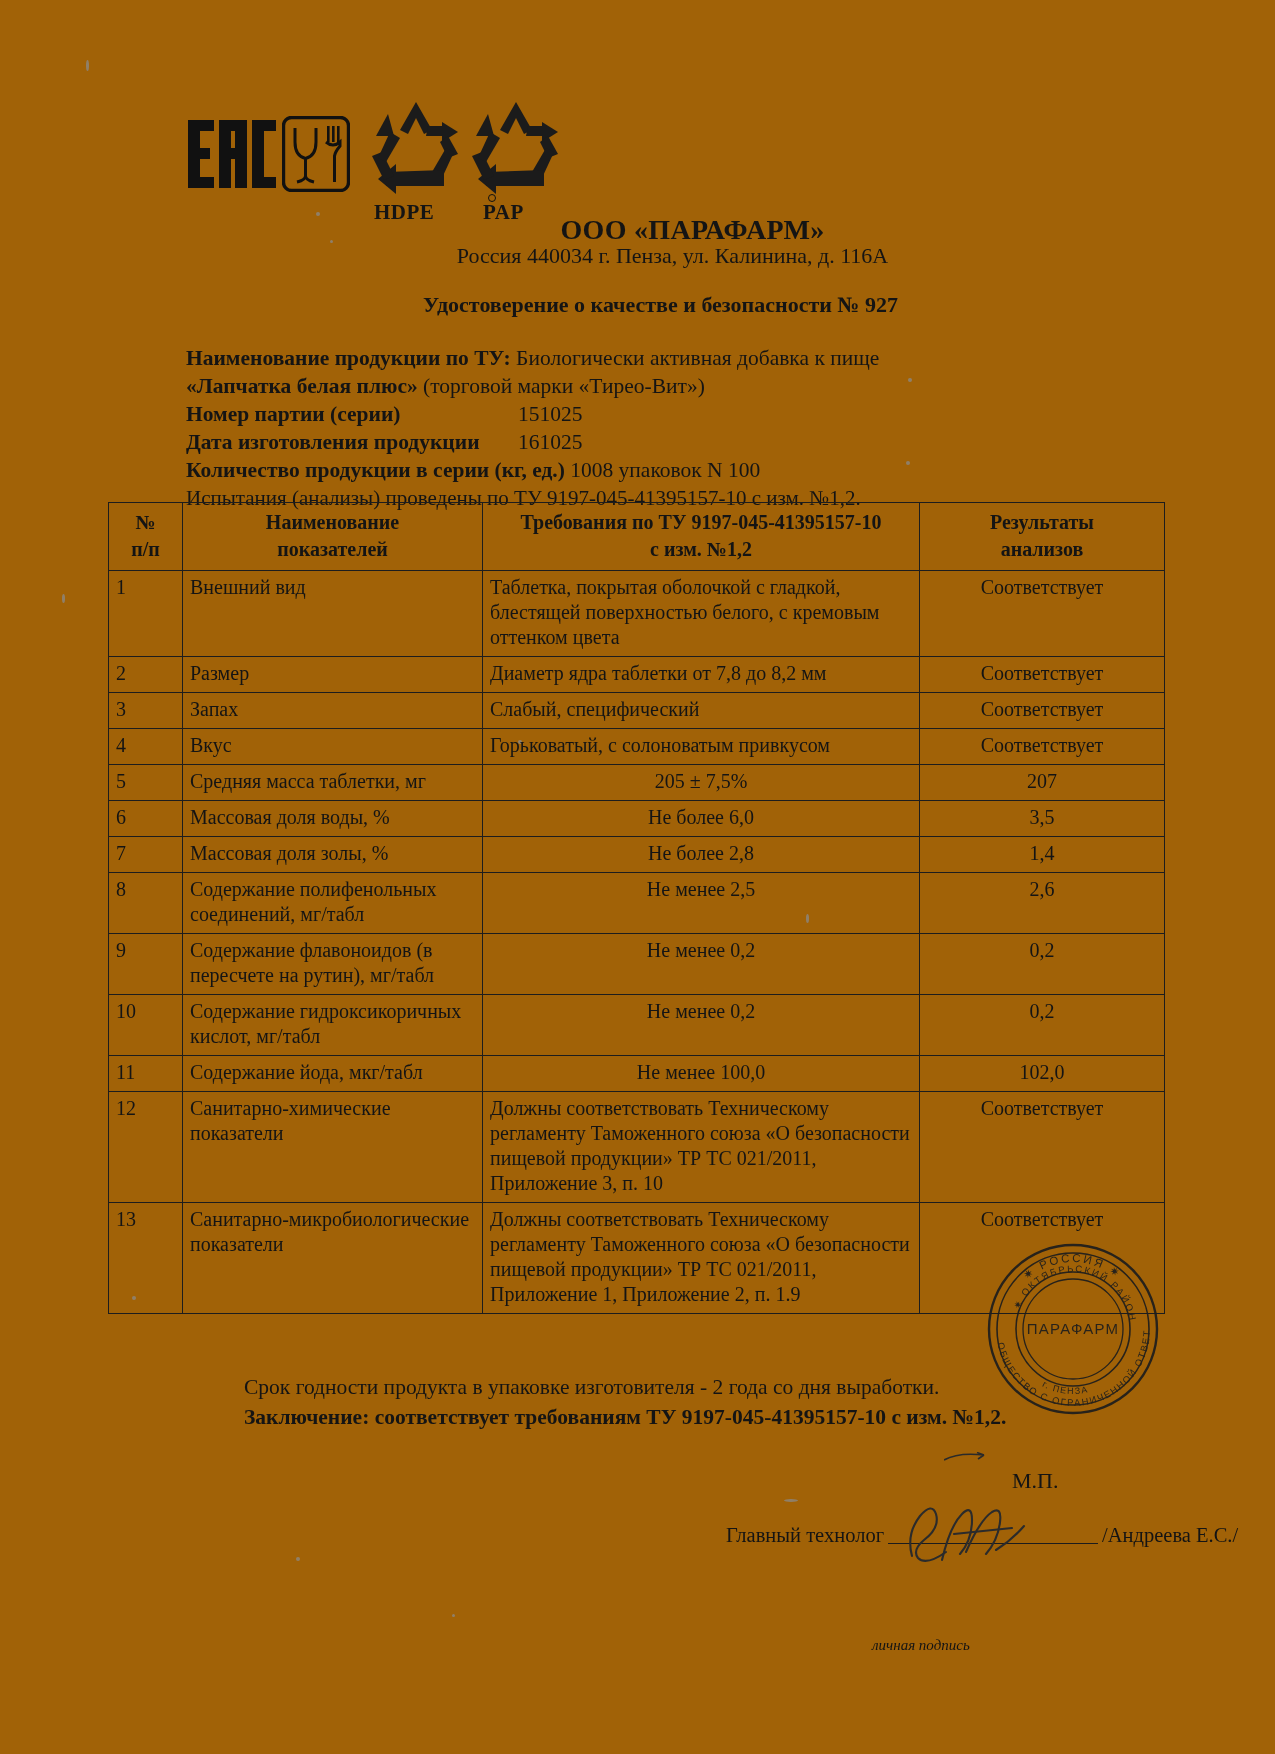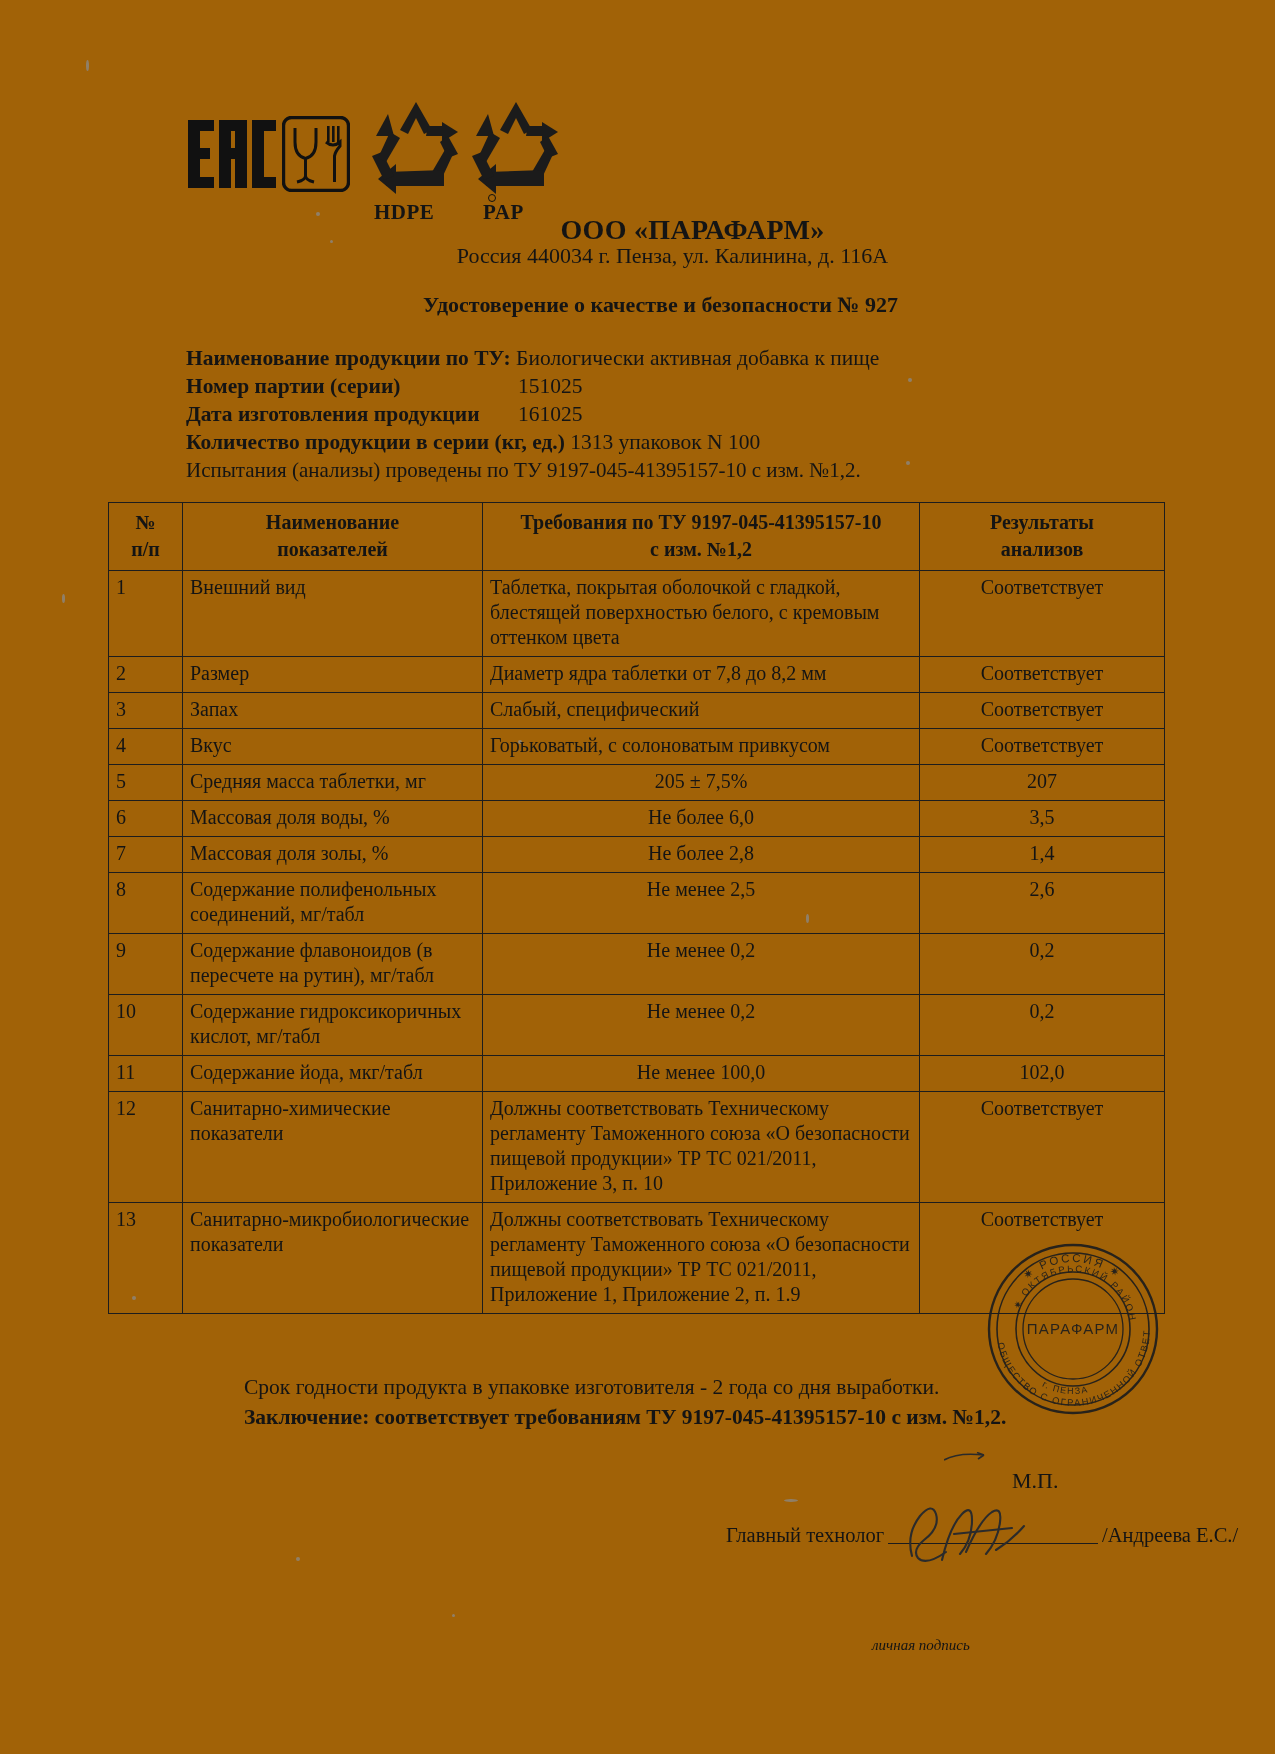--- a/index.html
+++ b/index.html
@@ -304,29 +304,33 @@
 
   <div class="company company-name">ООО «ПАРАФАРМ»</div>
   <div class="company-addr">Россия 440034 г. Пенза, ул. Калинина, д. 116А</div>
   <div class="doc-title">Удостоверение о качестве и безопасности №  927</div>
 
   <div class="meta">
     <div class="ln ln-name">
       <b>Наименование продукции по ТУ:</b>
       <span>Биологически активная добавка к пище</span>
     </div>
+    <div class="ln">
+      <b>«Лапчатка белая плюс»</b>
+      <span>(торговой марки «Тирео-Вит»)</span>
+    </div>
     <div class="ln ln-lot">
       <b class="lbl">Номер партии (серии)</b><span class="val">151025</span>
     </div>
     <div class="ln ln-date">
       <b class="lbl">Дата изготовления продукции</b><span class="val">161025</span>
     </div>
     <div class="ln ln-qty">
       <b class="lbl">Количество продукции в серии (кг, ед.)</b>
-      <span class="val">1313 упаковок N 100</span>
+      <span class="val">1008 упаковок N 100</span>
     </div>
     <div class="ln ln-tests">Испытания (анализы) проведены по ТУ 9197-045-41395157-10 с изм. №1,2.</div>
   </div>
 
   <table class="qtable">
     <colgroup>
       <col class="c-num">
         <col class="c-name">
         <col class="c-req">
         <col class="c-res">

